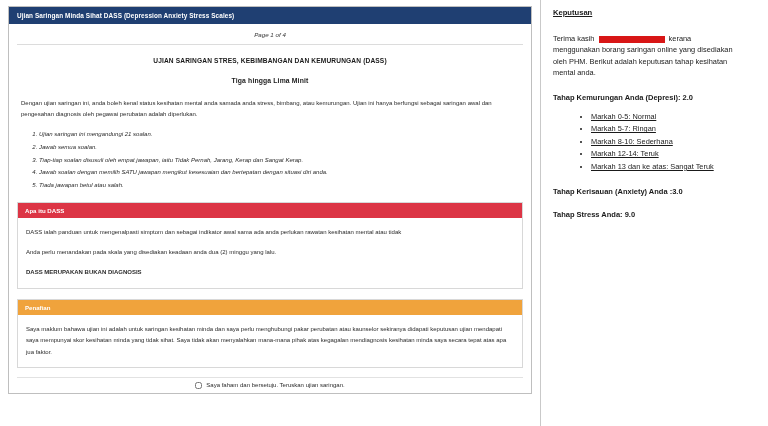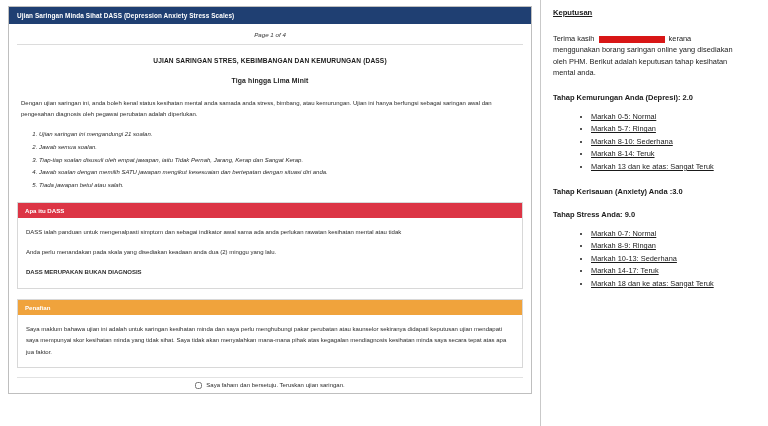--- a/index.html
+++ b/index.html
@@ -234,29 +234,22 @@
       <span>Terima kasih</span>
       <span class="redact"></span>
       <span>kerana menggunakan borang saringan online yang disediakan oleh PHM. Berikut adalah keputusan tahap kesihatan mental anda.</span>
     </div>
 
     <div class="score-head">Tahap Kemurungan Anda (Depresi): 2.0</div>
     <ul class="bands">
       <li>Markah 0-5: Normal</li>
       <li>Markah 5-7: Ringan</li>
       <li>Markah 8-10: Sederhana</li>
-      <li>Markah 8-14: Teruk</li>
+      <li>Markah 12-14: Teruk</li>
       <li>Markah 13 dan ke atas: Sangat Teruk</li>
     </ul>
 
     <div class="score-head">Tahap Kerisauan (Anxiety) Anda :3.0</div>
 
     <div class="score-head">Tahap Stress Anda: 9.0</div>
-    <ul class="bands">
-      <li>Markah 0-7: Normal</li>
-      <li>Markah 8-9: Ringan</li>
-      <li>Markah 10-13: Sederhana</li>
-      <li>Markah 14-17: Teruk</li>
-      <li>Markah 18 dan ke atas: Sangat Teruk</li>
-    </ul>
   </div>
 
 </div>
 
 </body></html>

